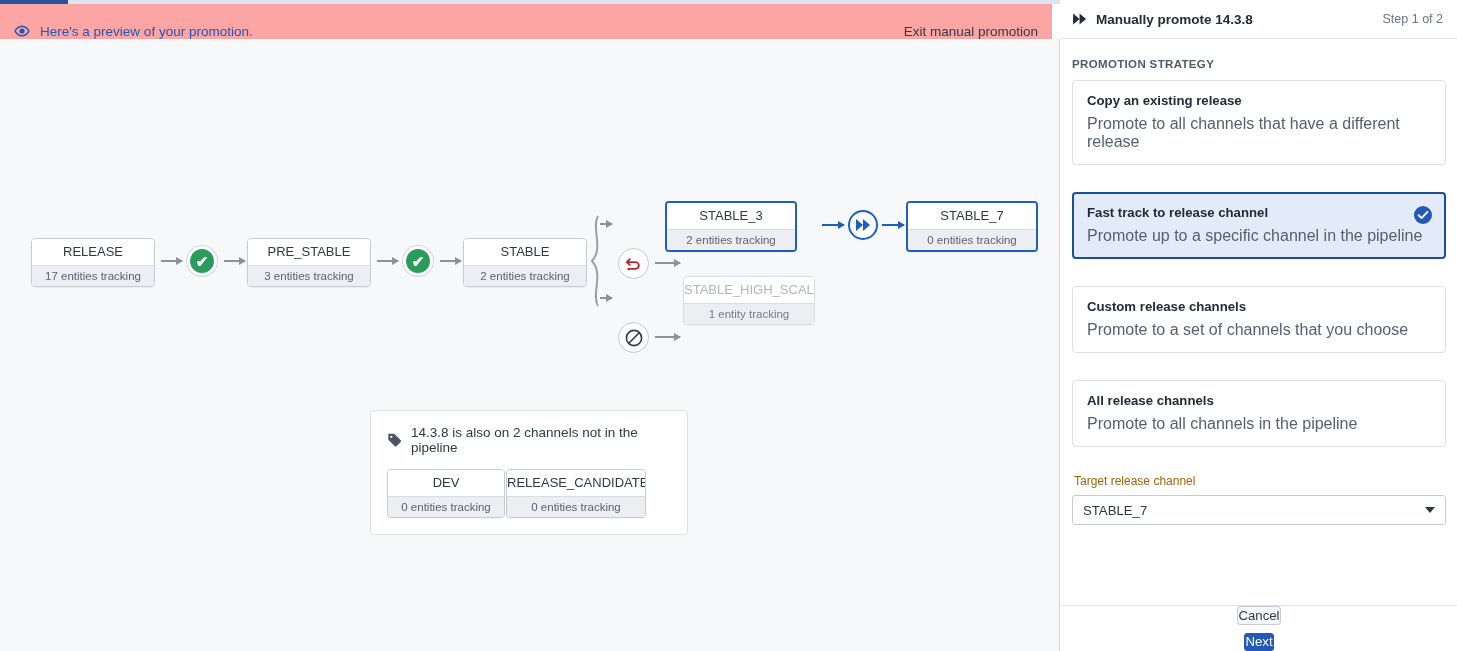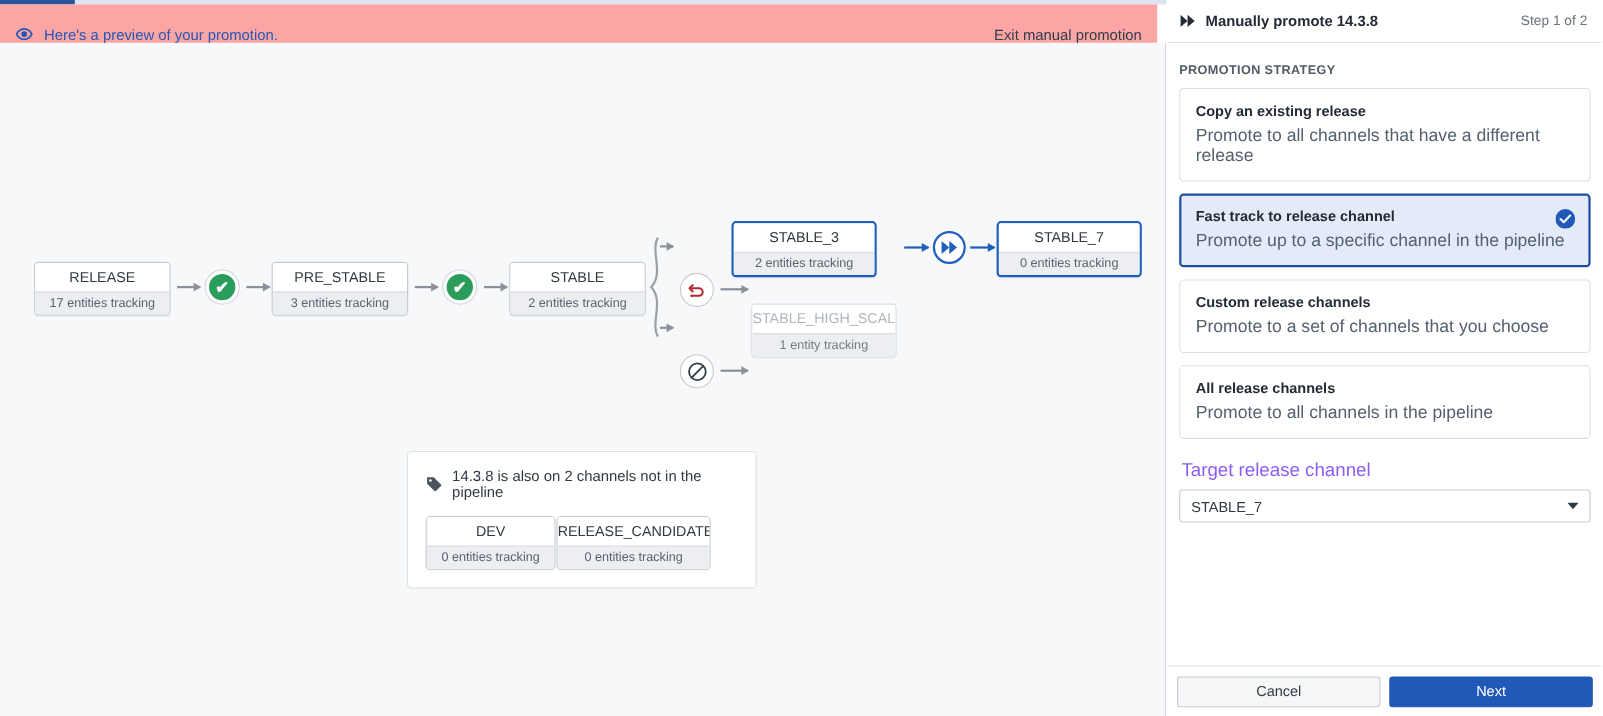--- a/index.html
+++ b/index.html
@@ -109,39 +109,39 @@
   .panel-step { font-size:12.5px; color:#6b737e; }
   .ff-icon { display:inline-flex; }
 
   .panel-body { position:absolute; top:40px; left:0; width:396px; height:565px; padding:12px 11px 0 11px; }
   .section-label {
     font-size:11.5px; font-weight:bold; color:#515a66;
     letter-spacing:0.35px; margin:6px 0 10px 0;
   }
   .opt-card {
     border:1px solid #dcdfe4; border-radius:4px; background:#ffffff;
-    padding:12px 14px 13px 14px; margin-bottom:11px; position:relative; cursor:pointer;
+    padding:12px 14px 13px 14px; margin-bottom:27px; position:relative; cursor:pointer;
   }
   .opt-card.selected { border:2px solid #1b4f9c; background:#e4ebf8; padding:11px 13px 12px 13px; }
   .opt-title { font-size:13.2px; font-weight:bold; color:#232b36; margin-bottom:7px; }
   .opt-desc { font-size:16px; color:#55606e; }
   .opt-check { position:absolute; right:12px; top:12px; width:18px; height:18px; }
 
-  .field-label { font-size:17px; color:#8b5cf6; margin:19px 0 7px 2px; }
+  .field-label { font-size:12px; color:#a16207; margin:19px 0 7px 2px; }
   .select-box {
     height:30px; border:1px solid #c6cbd3; border-radius:3px; background:#ffffff;
     display:flex; align-items:center; padding:0 10px; cursor:pointer;
   }
   .select-value { flex:1; font-size:13.2px; color:#2f3943; }
   .caret { width:0;height:0; border-left:5px solid transparent; border-right:5px solid transparent; border-top:6px solid #2f3943; }
 
   .panel-footer {
     position:absolute; bottom:0; left:0; width:396px; height:46px;
     border-top:1px solid #e0e3e8;
-    display:flex; align-items:center; gap:8px; padding:0 9px;
+    display:flex; align-items:center; gap:8px; padding:0 9px;flex-direction:column;
   }
   .btn { height:28px; border-radius:3px; font-size:13.2px; display:flex; align-items:center; justify-content:center; cursor:pointer; }
   .btn-cancel { flex:1; border:1px solid #c6cbd3; background:#f5f6f8; color:#2f3943; }
   .btn-next { flex:1; border:1px solid #2159b8; background:#2159b8; color:#ffffff; }
 </style>
 </head>
 <body>
 
 <div id="root">
 

